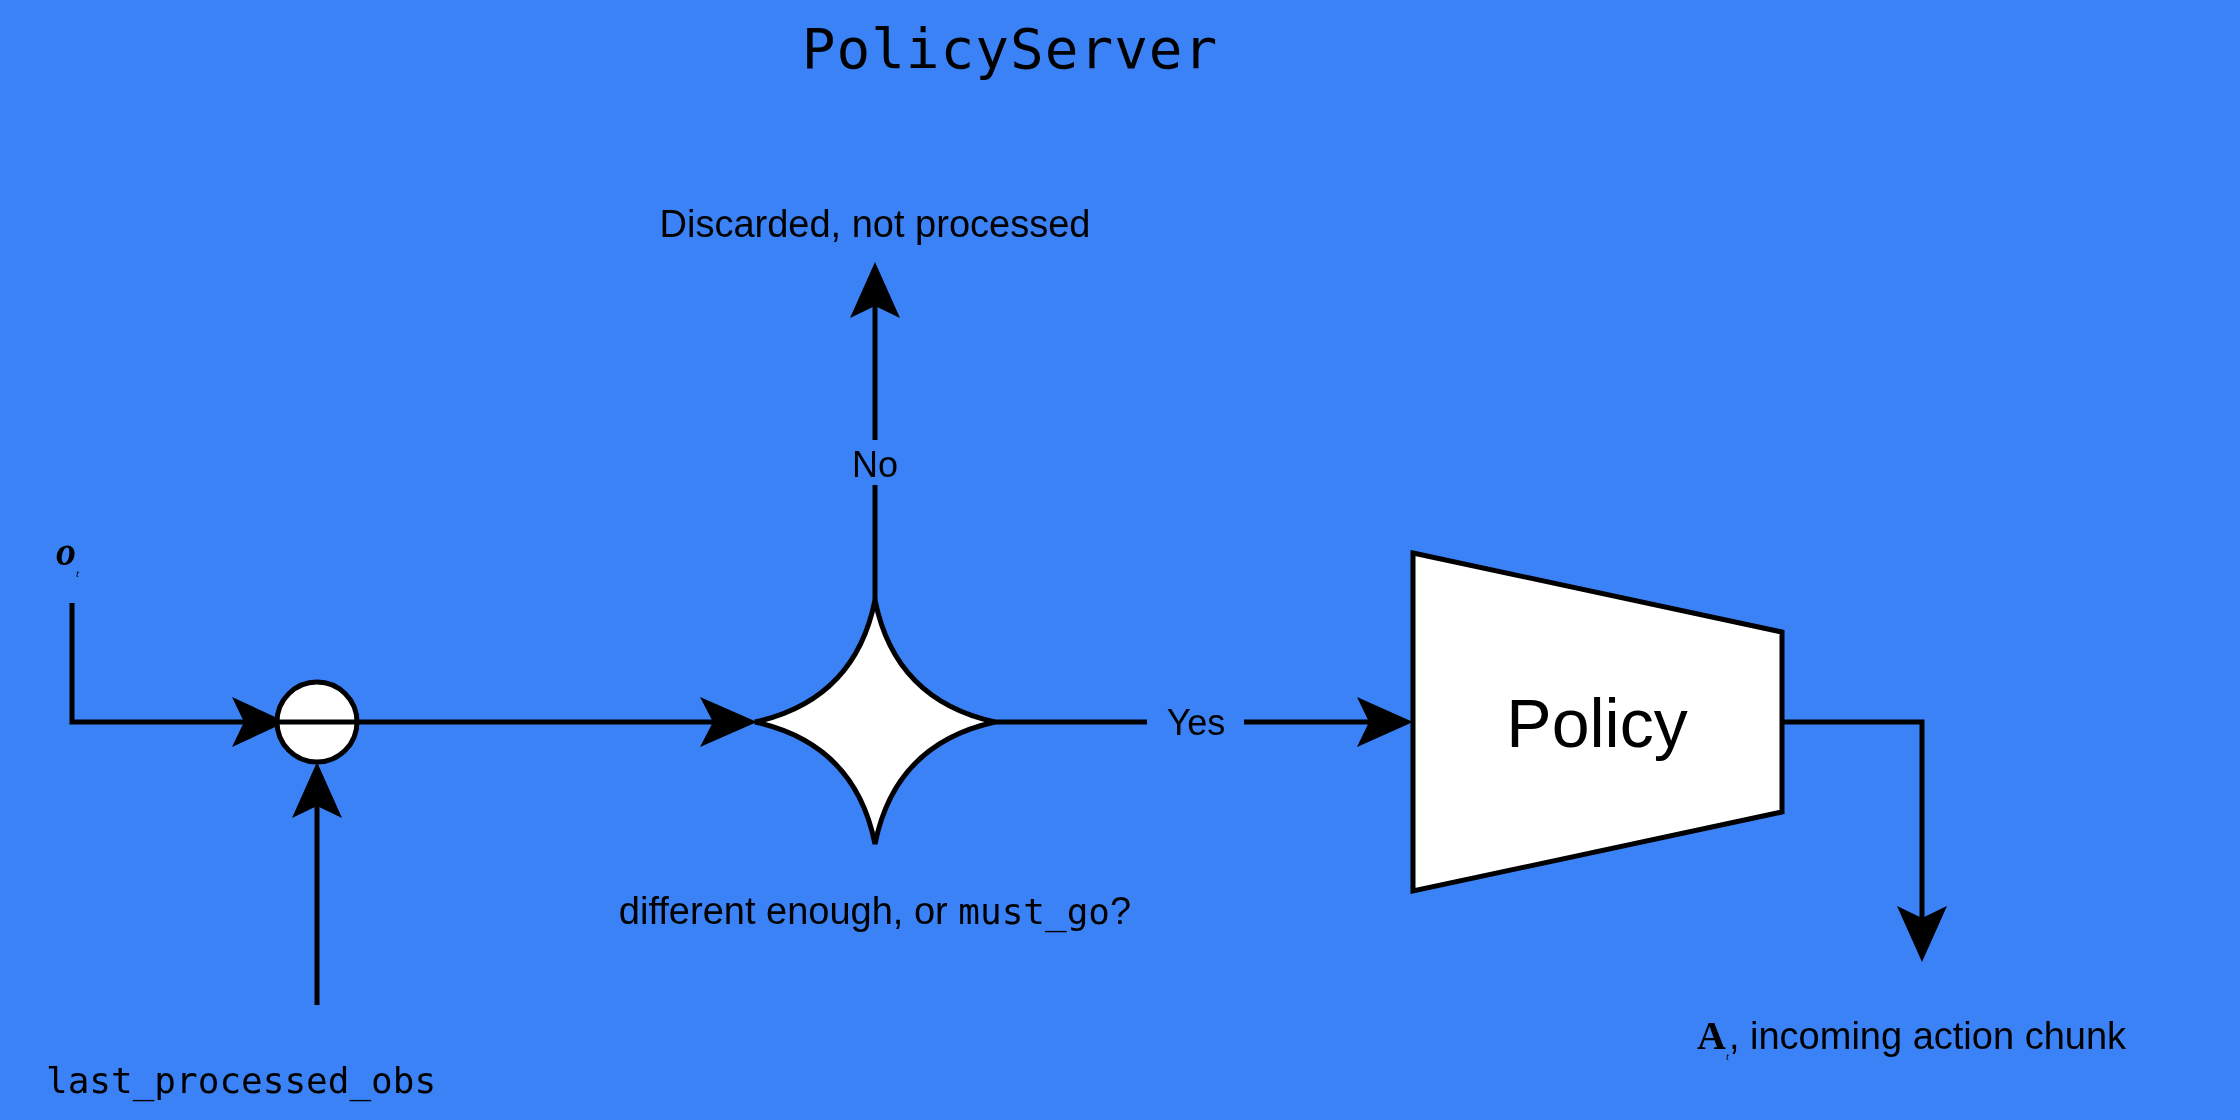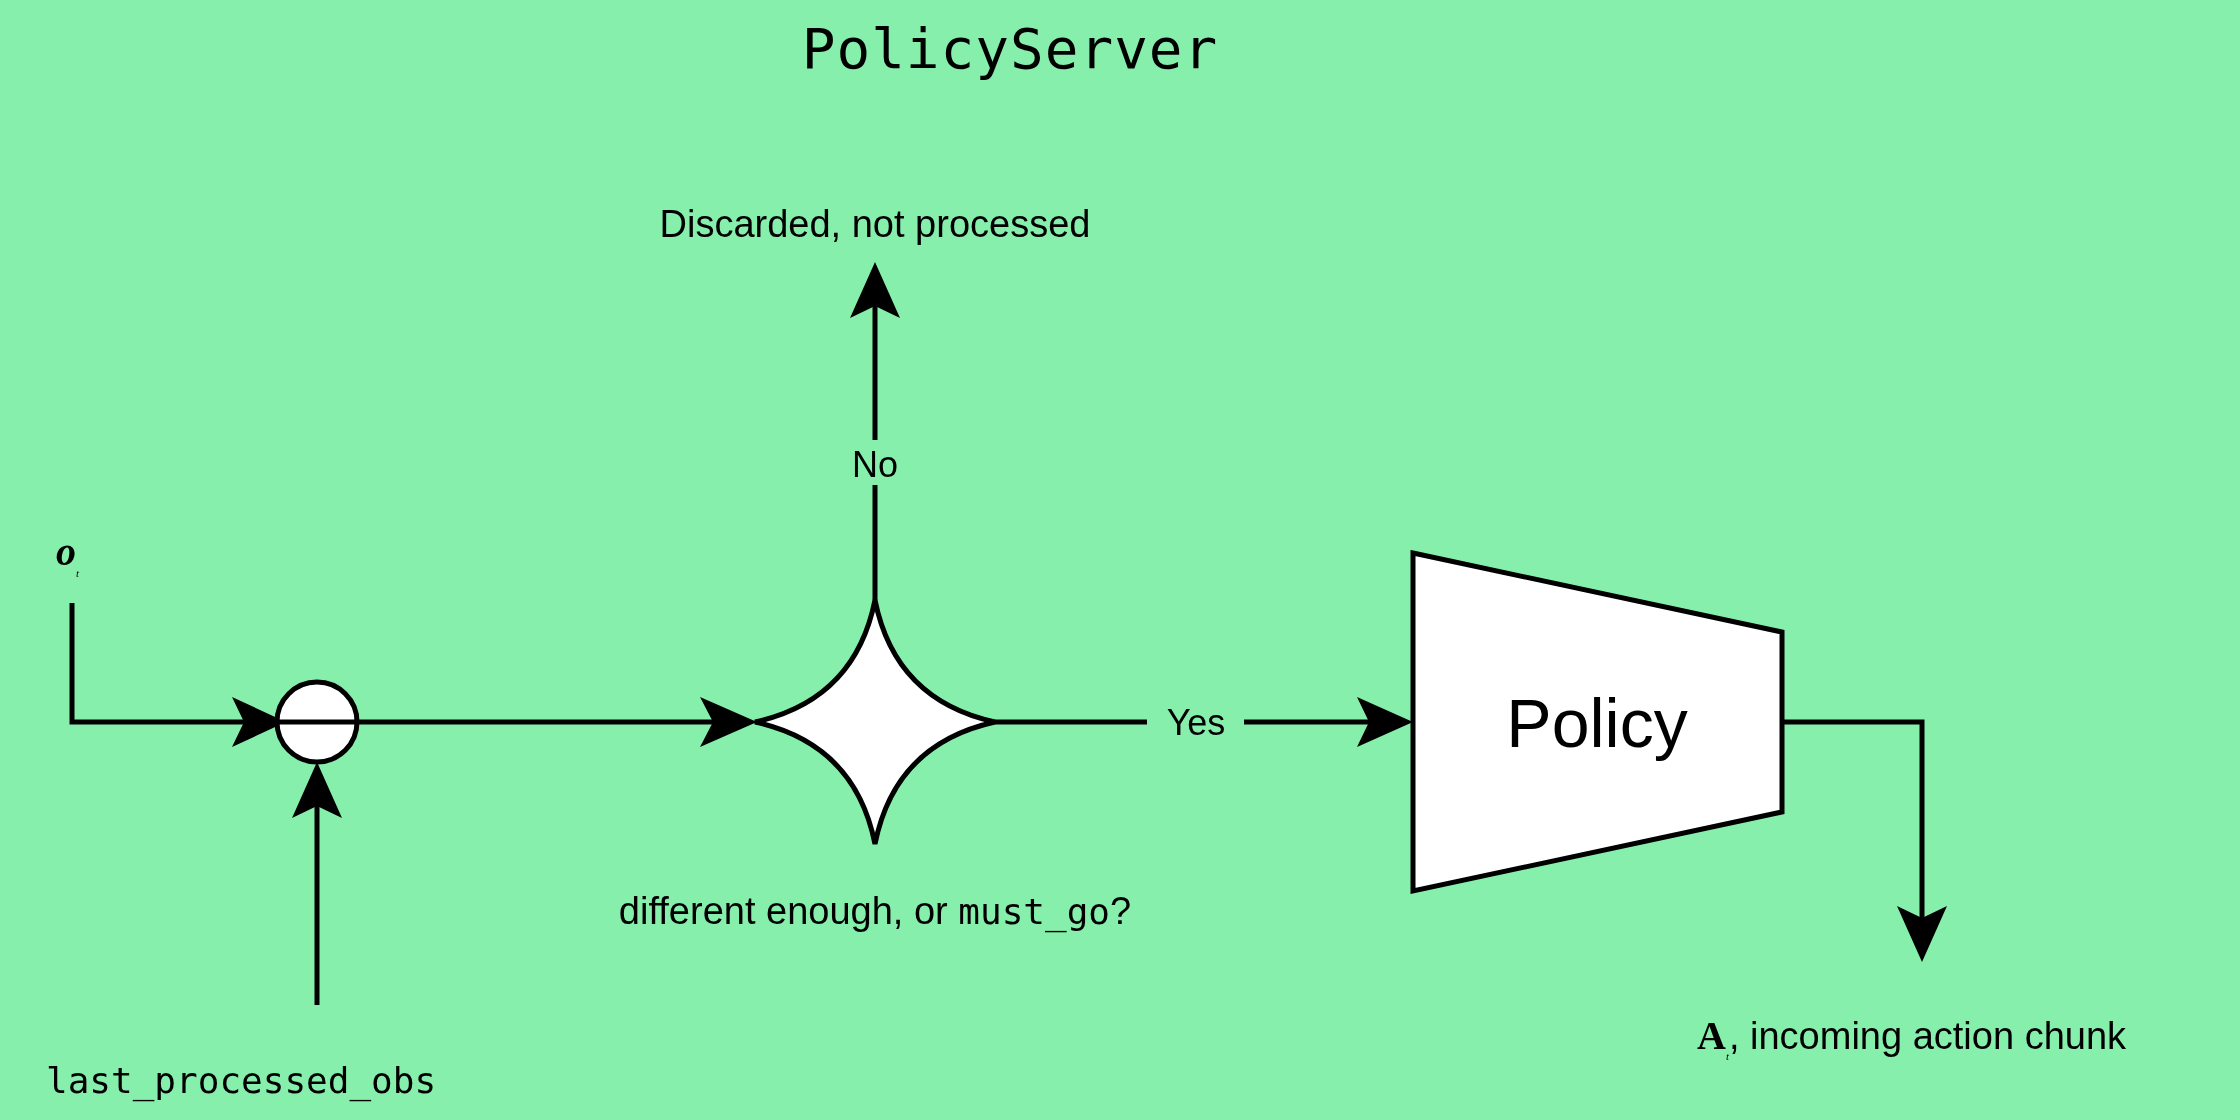--- a/index.html
+++ b/index.html
@@ -12,21 +12,21 @@
     width: 2240px;
     height: 1120px;
     overflow: hidden;
     font-family: "Liberation Sans", sans-serif;
     color: #000000;
   }
   #diagram-root {
     position: relative;
     width: 2240px;
     height: 1120px;
-    background: #86efac;
+    background: #3b82f6;
   }
   svg.diagram-svg {
     position: absolute;
     top: 0;
     left: 0;
     width: 2240px;
     height: 1120px;
     display: block;
   }
   .stroke {

